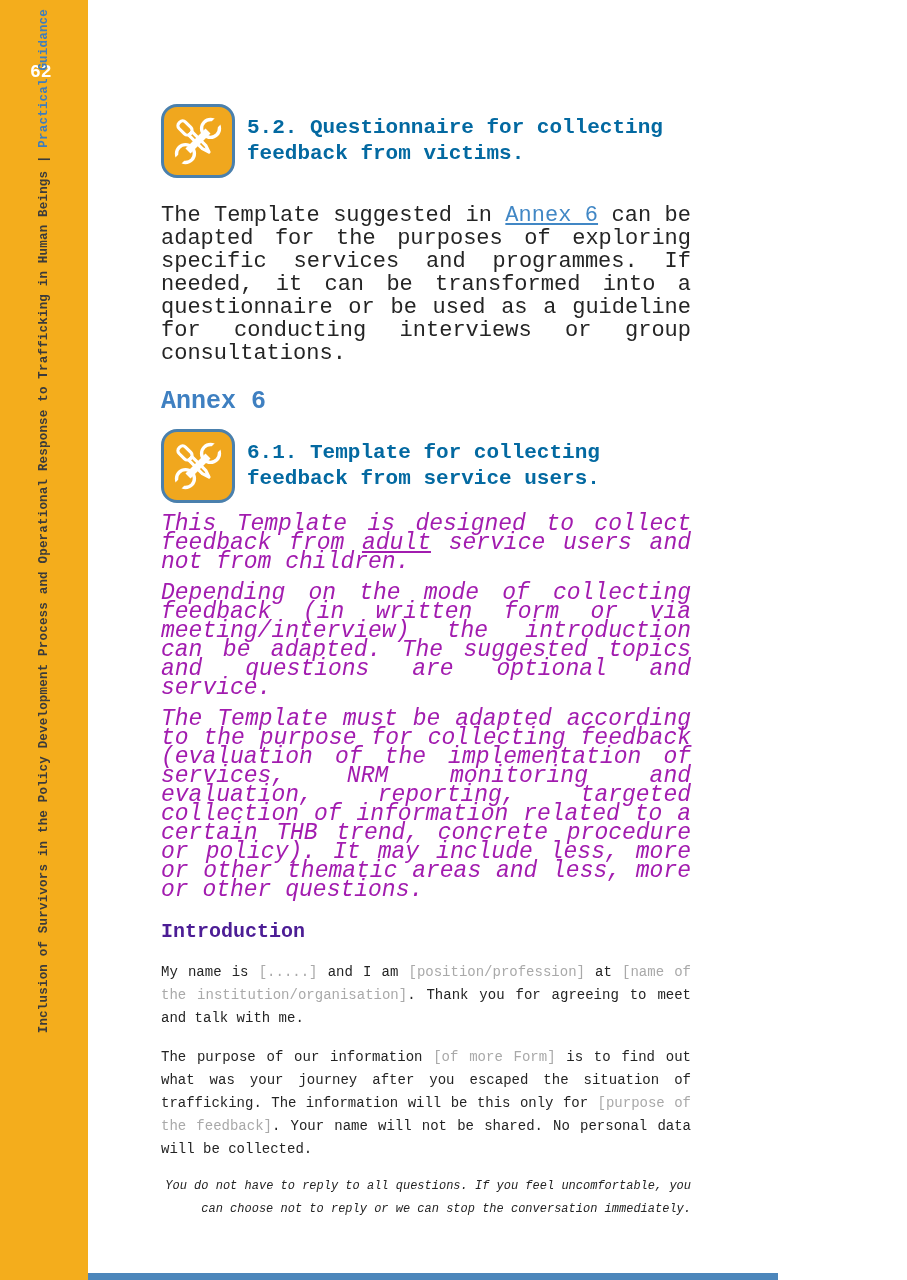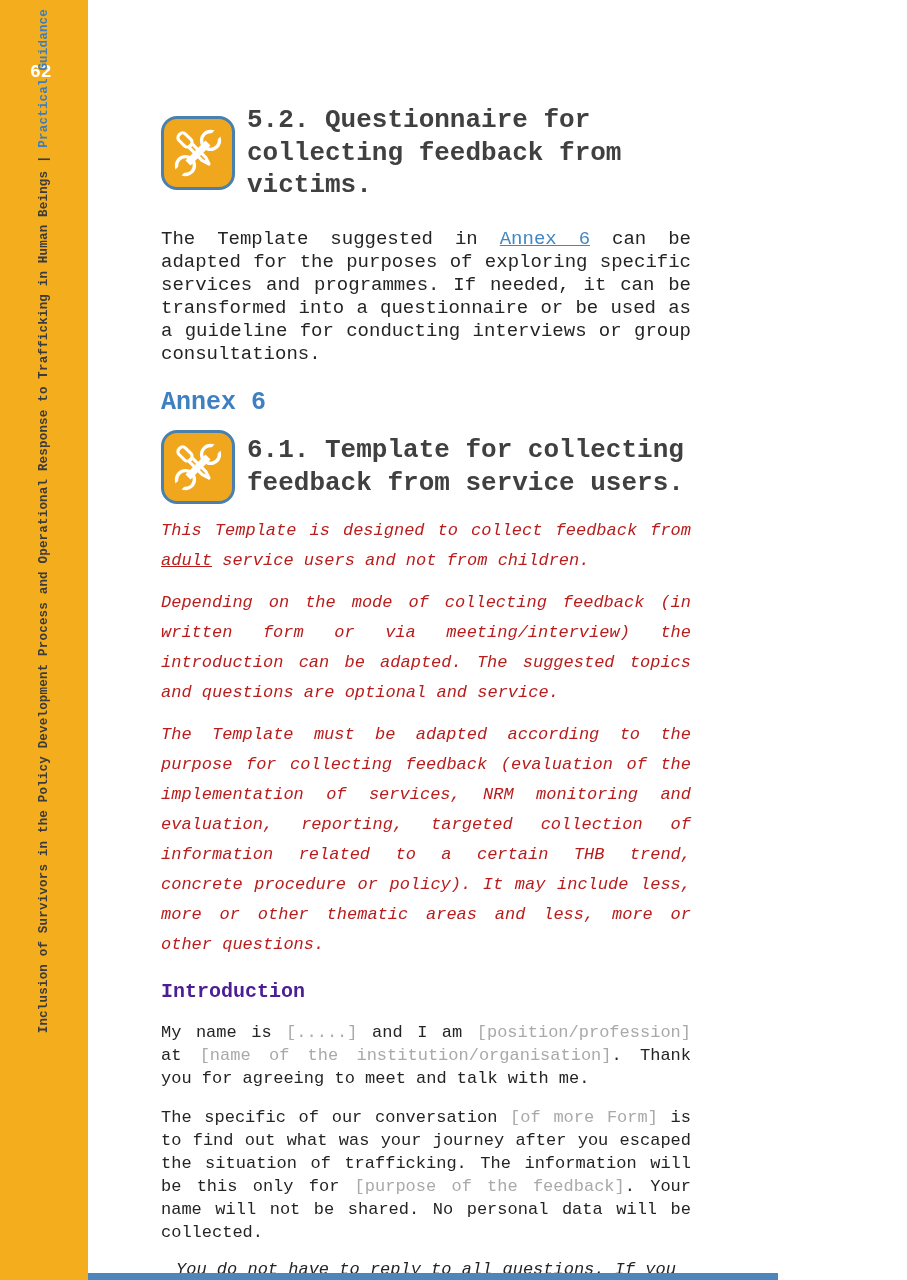--- a/index.html
+++ b/index.html
@@ -57,77 +57,77 @@
   }
   .tool-icon {
     flex: 0 0 auto;
     width: 74px; height: 74px;
     background: #F0A71E;
     border: 3px solid #4A80AD;
     border-radius: 16px;
   }
   .tool-icon svg { width: 100%; height: 100%; display: block; }
   h2.section-heading {
-    color: #404040;
-    font-size: 26px;
+    color: #0369a1;
+    font-size: 21px;
     font-weight: 600;
     line-height: 1.25;
   }
   .para {
     margin-top: 26px;
-    font-size: 19px;
+    font-size: 22px;
     line-height: 23px;
     color: #242424;
     text-align: justify;
   }
   a.doc-link {
     color: #4187C5;
     text-decoration: underline;
     cursor: pointer;
   }
   h1.annex-heading {
     margin-top: 22px;
     color: #3F80C1;
     font-size: 25px;
     font-weight: 600;
     line-height: 30px;
   }
   .icon-row-2 { margin-top: 12px; }
   .note {
     margin-top: 12px;
-    font-size: 17px;
-    line-height: 30px;
+    font-size: 23px;
+    line-height: 19px;
     font-style: italic;
-    color: #b91c1c;
+    color: #a21caf;
     text-align: justify;
   }
   .note:first-of-type { margin-top: 14px; }
   .note .u { text-decoration: underline; }
   h3.intro-heading {
     margin-top: 19px;
     color: #4c1d95;
     font-size: 20px;
     font-weight: 600;
     line-height: 26px;
   }
   .body-para {
     margin-top: 16px;
-    font-size: 17px;
+    font-size: 14px;
     line-height: 23px;
     color: #242424;
     text-align: justify;
   }
   .body-para .placeholder { color: #A9A9A9; }
   .closing-note {
     margin-top: 14px;
-    font-size: 17px;
+    font-size: 12px;
     line-height: 23px;
     font-style: italic;
     color: #242424;
-    text-align: center;
+    text-align: right;
   }
   
   .bottom-bar {
     position: absolute;
     left: 88px; right: 0; bottom: 0;
     height: 7px;
     background: #4C86BB;
   }
 </style>
 </head>
@@ -194,21 +194,21 @@
 
     <p class="note">Depending on the mode of collecting feedback (in written form or via meeting/interview) the introduction can be adapted. The suggested topics and questions are optional and service.</p>
 
     <p class="note">The Template must be adapted according to the purpose for collecting feedback (evaluation of the implementation of services, NRM monitoring and evaluation, reporting, targeted collection of information related to a certain THB trend, concrete procedure or policy). It may include less, more or other thematic areas and less, more or other questions.</p>
 
 
     <h3 class="intro-heading">Introduction</h3>
 
     <p class="body-para"><span>My name is </span><span class="placeholder">[.....]</span><span> and I am </span><span class="placeholder">[position/profession]</span><span> at </span><span class="placeholder">[name of the institution/organisation]</span><span>. Thank you for agreeing to meet and talk with me.</span></p>
 
-    <p class="body-para"><span>The specific of our conversation </span><span class="placeholder">[of more Form]</span><span> is to find out what was your journey after you escaped the situation of trafficking. The information will be this only for </span><span class="placeholder">[purpose of the feedback]</span><span>. Your name will not be shared. No personal data will be collected.</span></p>
+    <p class="body-para"><span>The purpose of our information </span><span class="placeholder">[of more Form]</span><span> is to find out what was your journey after you escaped the situation of trafficking. The information will be this only for </span><span class="placeholder">[purpose of the feedback]</span><span>. Your name will not be shared. No personal data will be collected.</span></p>
 
     <p class="closing-note">You do not have to reply to all questions. If you feel uncomfortable, you can choose not to reply or we can stop the conversation immediately.</p>
 
   </div>
 
   <div class="bottom-bar"></div>
 
 </div>
 
 </body></html>

